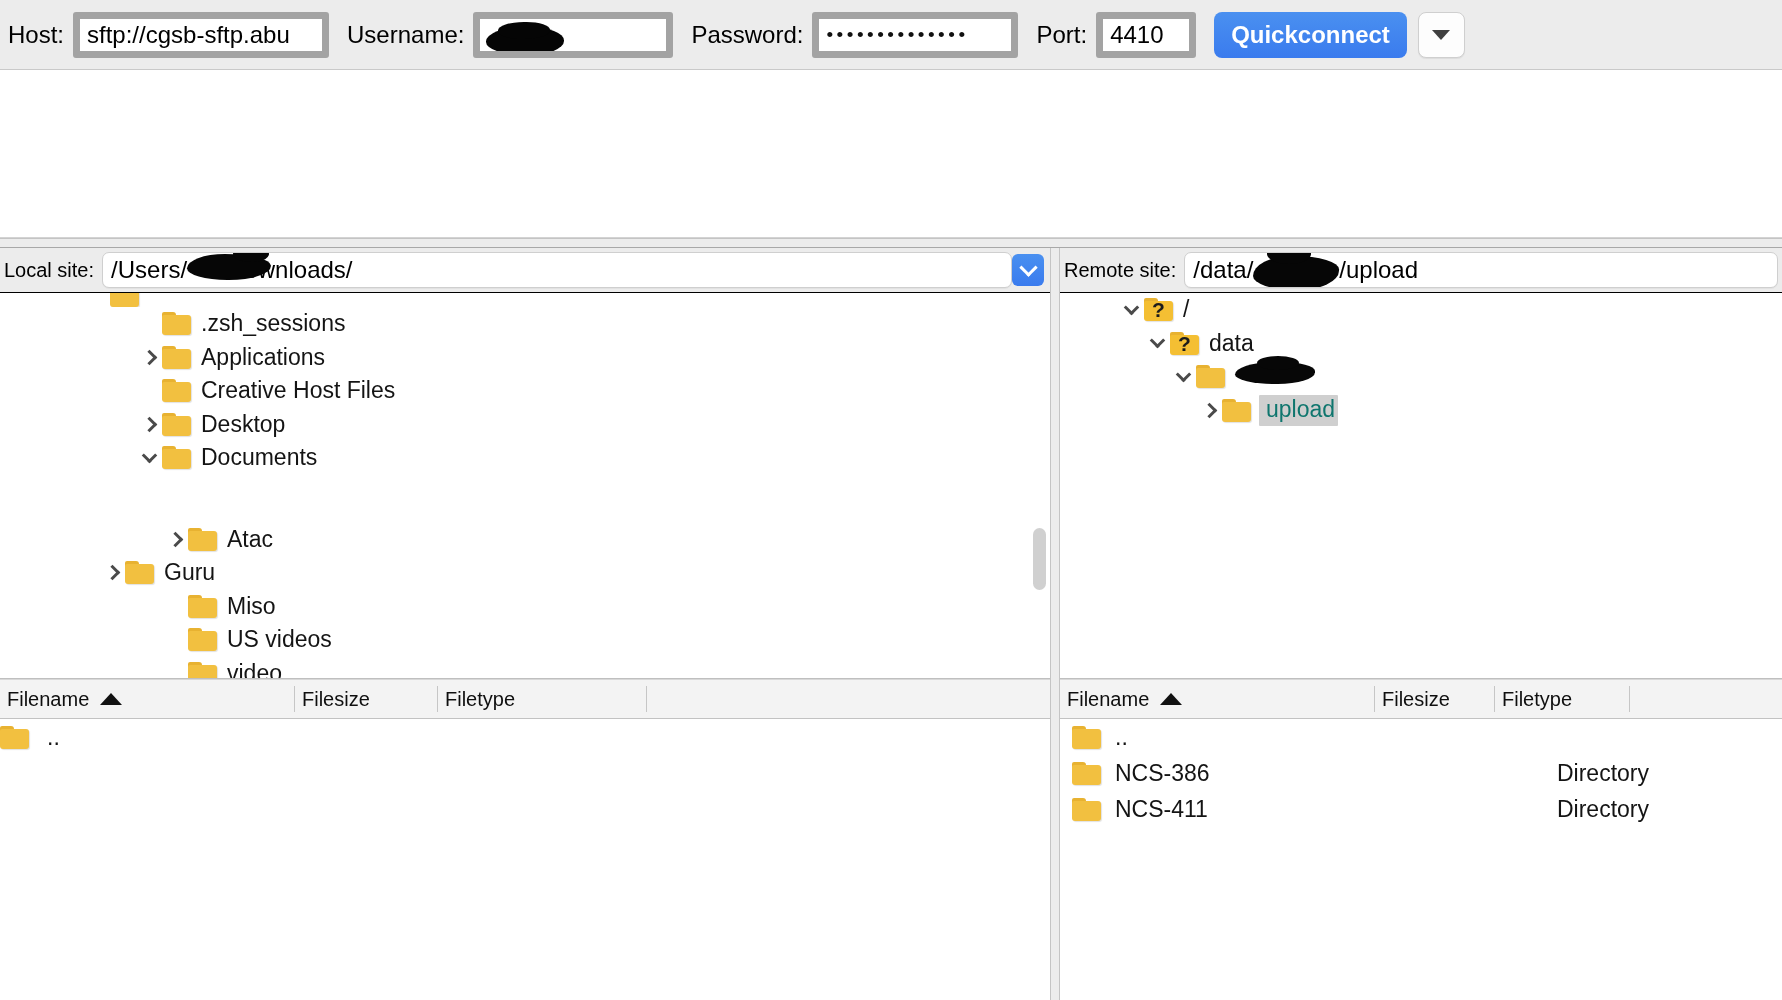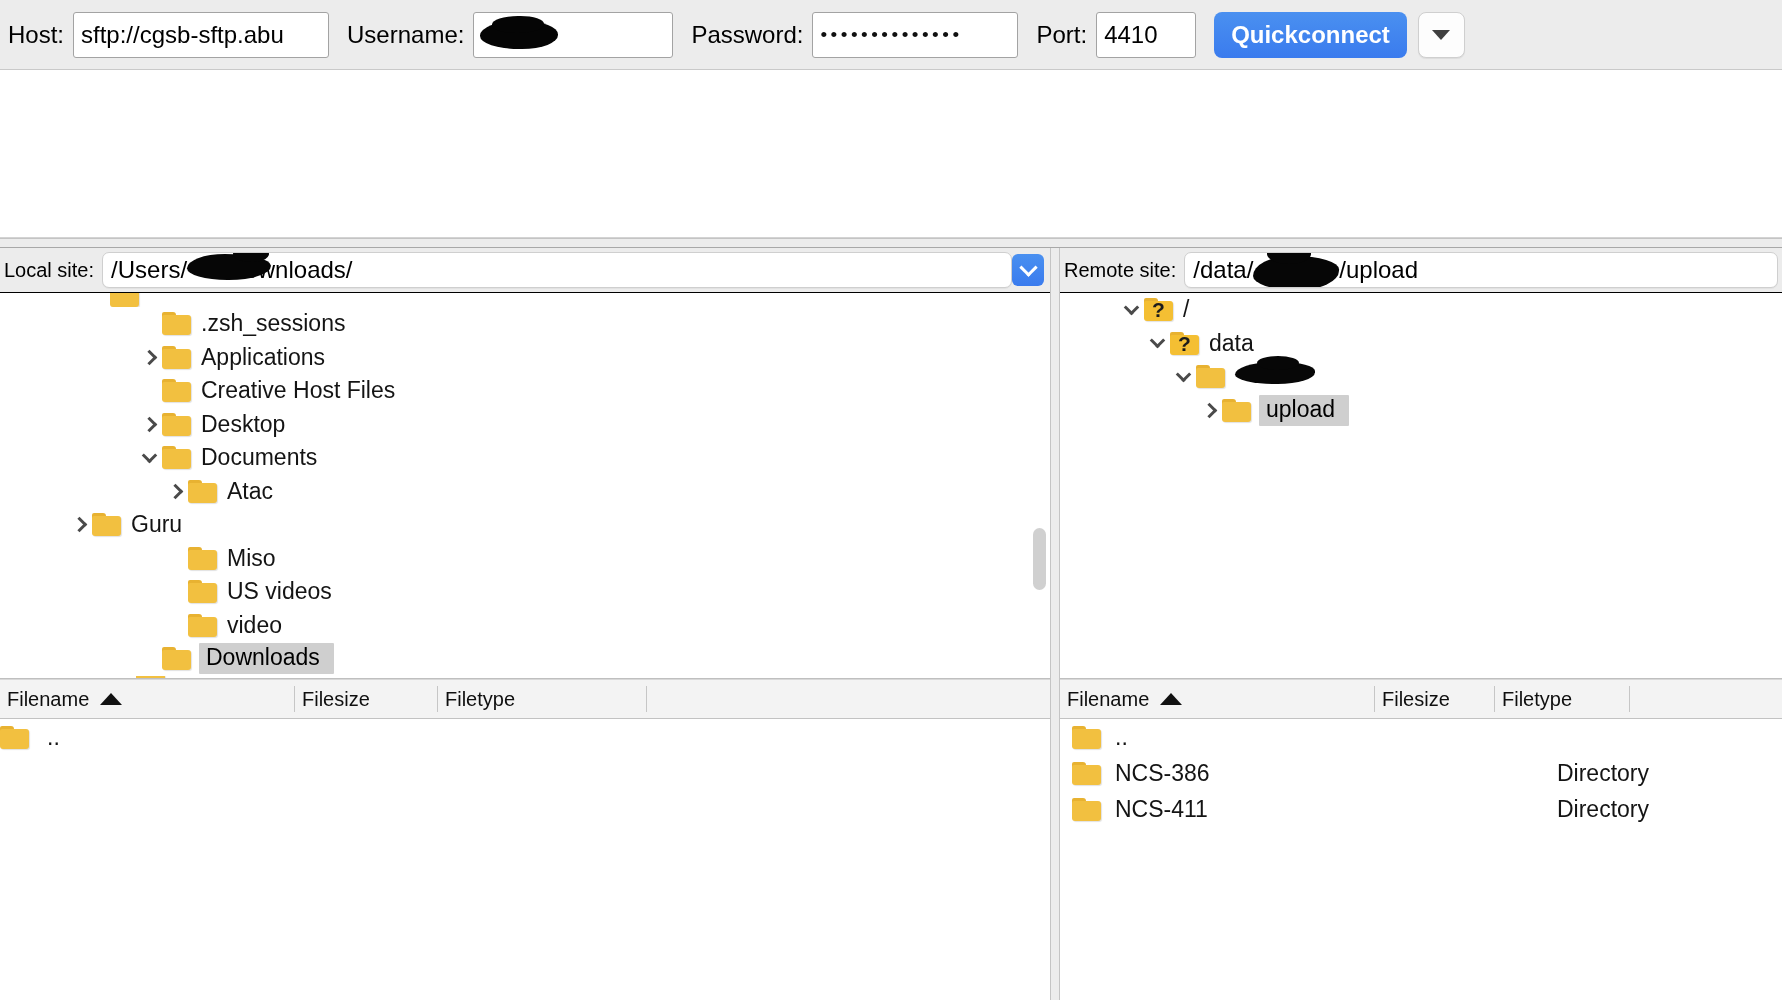--- a/index.html
+++ b/index.html
@@ -23,21 +23,21 @@
     border-bottom: 1px solid #c9c9c9;
   }
   .qc-label {
     font-size: 24px; color: #000; white-space: nowrap;
     margin-right: 9px;
   }
   .qc-label.sp { margin-left: 18px; }
   .qc-input {
     height: 46px;
     background: #ffffff;
-    border: 1px solid #a3a3a3;
+    border: 7px solid #a3a3a3;
     border-radius: 3px;
     font-size: 24px;
     color: #000;
     padding: 0 7px;
     display: flex; align-items: center;
     overflow: hidden; white-space: nowrap;
     font-family: "Liberation Sans", sans-serif;
   }
   #host-input { width: 256px; }
   #user-input { width: 200px; position: relative; }
@@ -197,22 +197,22 @@
   .folder.qmark .body { background: #f4bf33; }
   .folder.qmark .q {
     position: absolute; left: 0; top: 0; width: 29px; height: 23px;
     display: flex; align-items: center; justify-content: center;
     font-size: 21px; font-weight: bold; color: #1b1b1b;
     font-family: "Liberation Sans", sans-serif;
     line-height: 1;
   }
   .node-label { padding-right: 2px; }
   .node-label.selected {
-    background: #cfcfcf; color: #000000;
-    padding: 1px 14px 3px 7px; border-radius: 1px;
+    background: #cfcfcf; color: #0f766e;
+    padding: 1px 3px 3px 7px; border-radius: 1px;
     margin-left: -2px;
   }
   .tree-row .remote-redact {
     position: relative; display: inline-block; width: 80px; height: 22px;
   }
   .tree-row .remote-redact .blob {
     position: absolute; left: 0; top: -4px; width: 80px; height: 22px;
     background: #070707; border-radius: 50% 44% 48% 52% / 58% 42% 55% 45%;
   }
   .tree-row .remote-redact .blob::after {
@@ -356,31 +356,31 @@
         <div class="tree-row" style="padding-left: 136px;">
           <span class="twisty">
             <span class="chev down"></span>
           </span>
           <span class="folder">
             <span class="tab"></span>
             <span class="body"></span>
           </span>
           <span class="node-label">Documents</span>
         </div>
-        <div class="tree-row" style="padding-left: 162px;">
+        <div class="tree-row" style="padding-left: 162px; margin-top: 48px;">
           <span class="twisty">
             <span class="chev right"></span>
           </span>
           <span class="folder">
             <span class="tab"></span>
             <span class="body"></span>
           </span>
           <span class="node-label">Atac</span>
         </div>
-        <div class="tree-row" style="padding-left: 66px;">
+        <div class="tree-row" style="padding-left: 99px;">
           <span class="twisty">
             <span class="chev right"></span>
           </span>
           <span class="folder">
             <span class="tab"></span>
             <span class="body"></span>
           </span>
           <span class="node-label">Guru</span>
         </div>
         <div class="tree-row" style="padding-left: 162px;">

